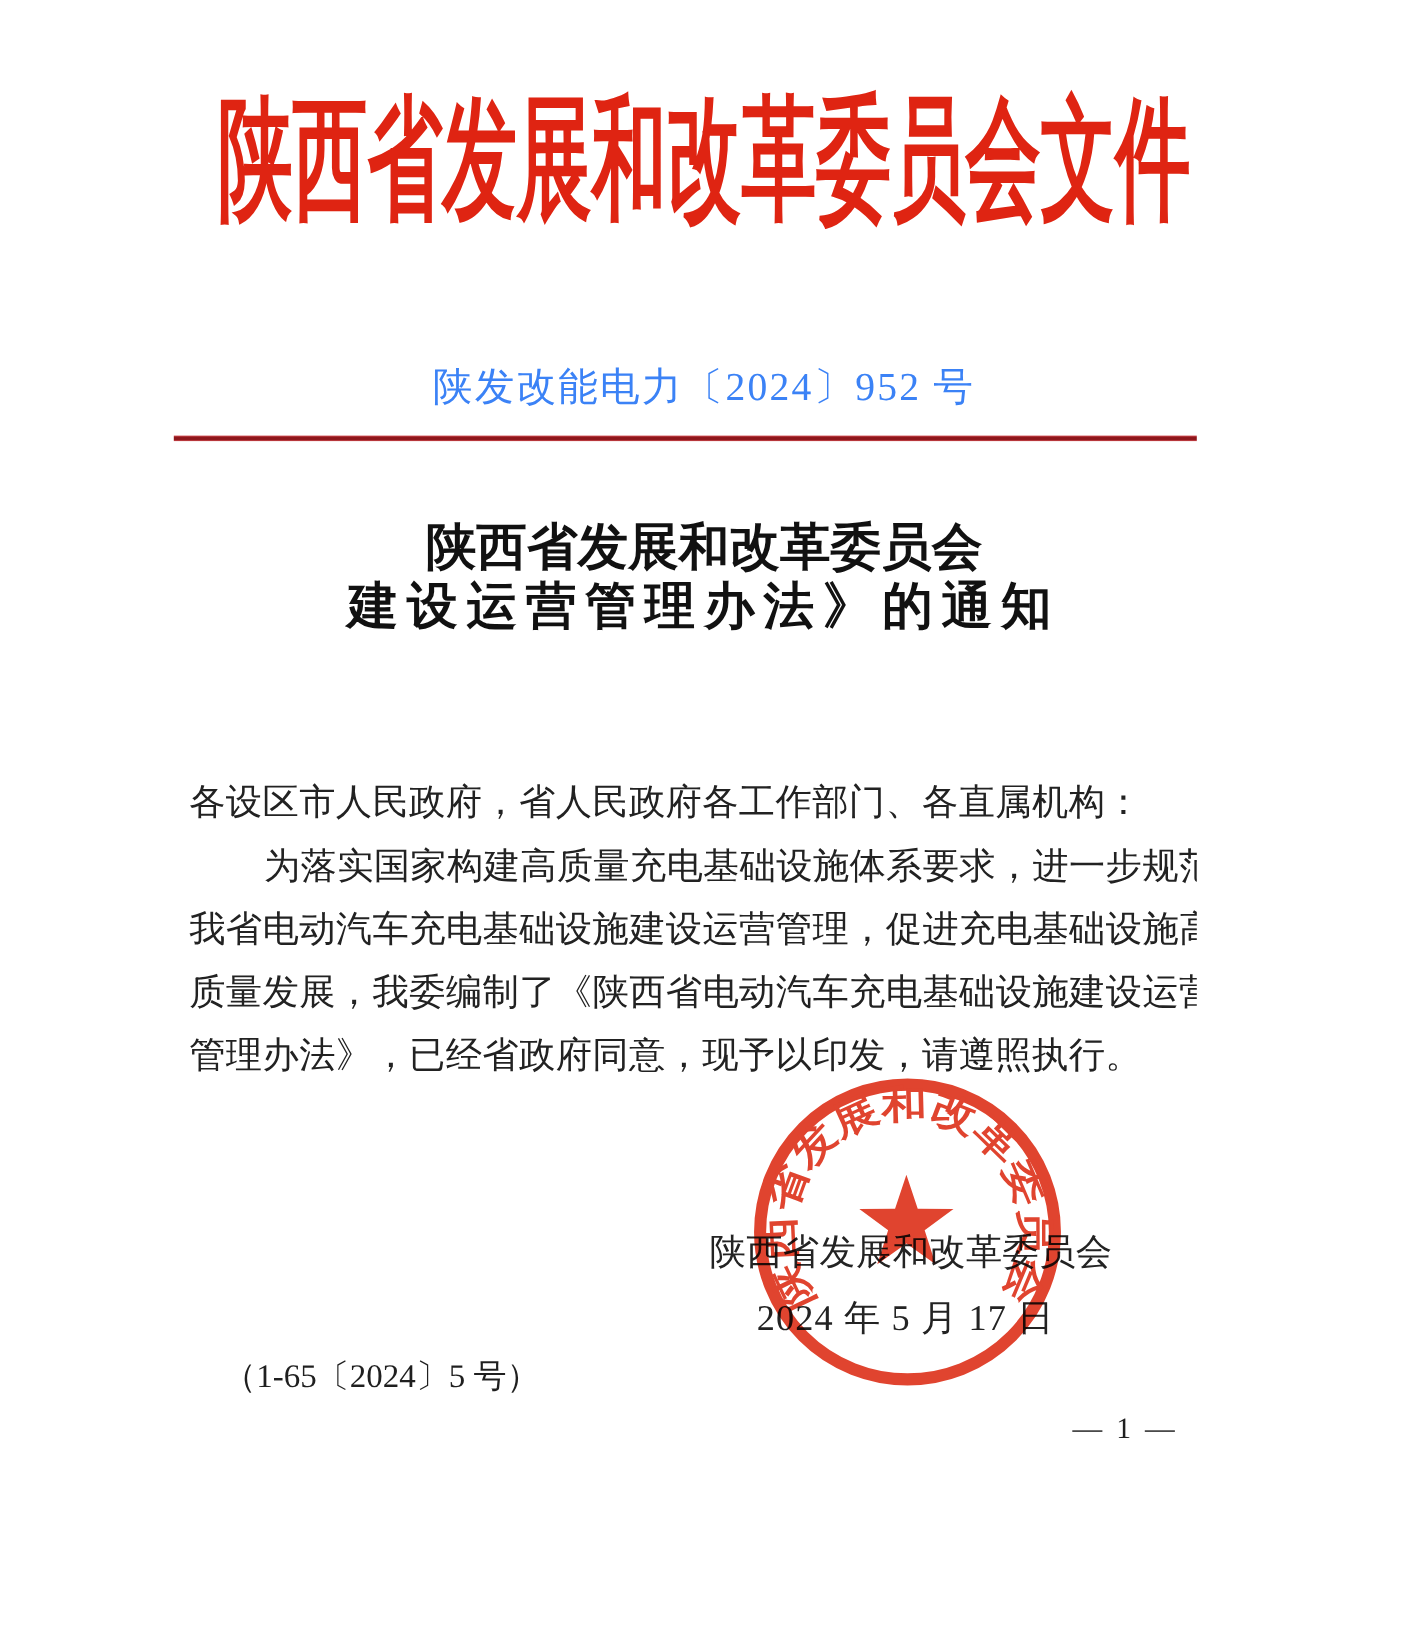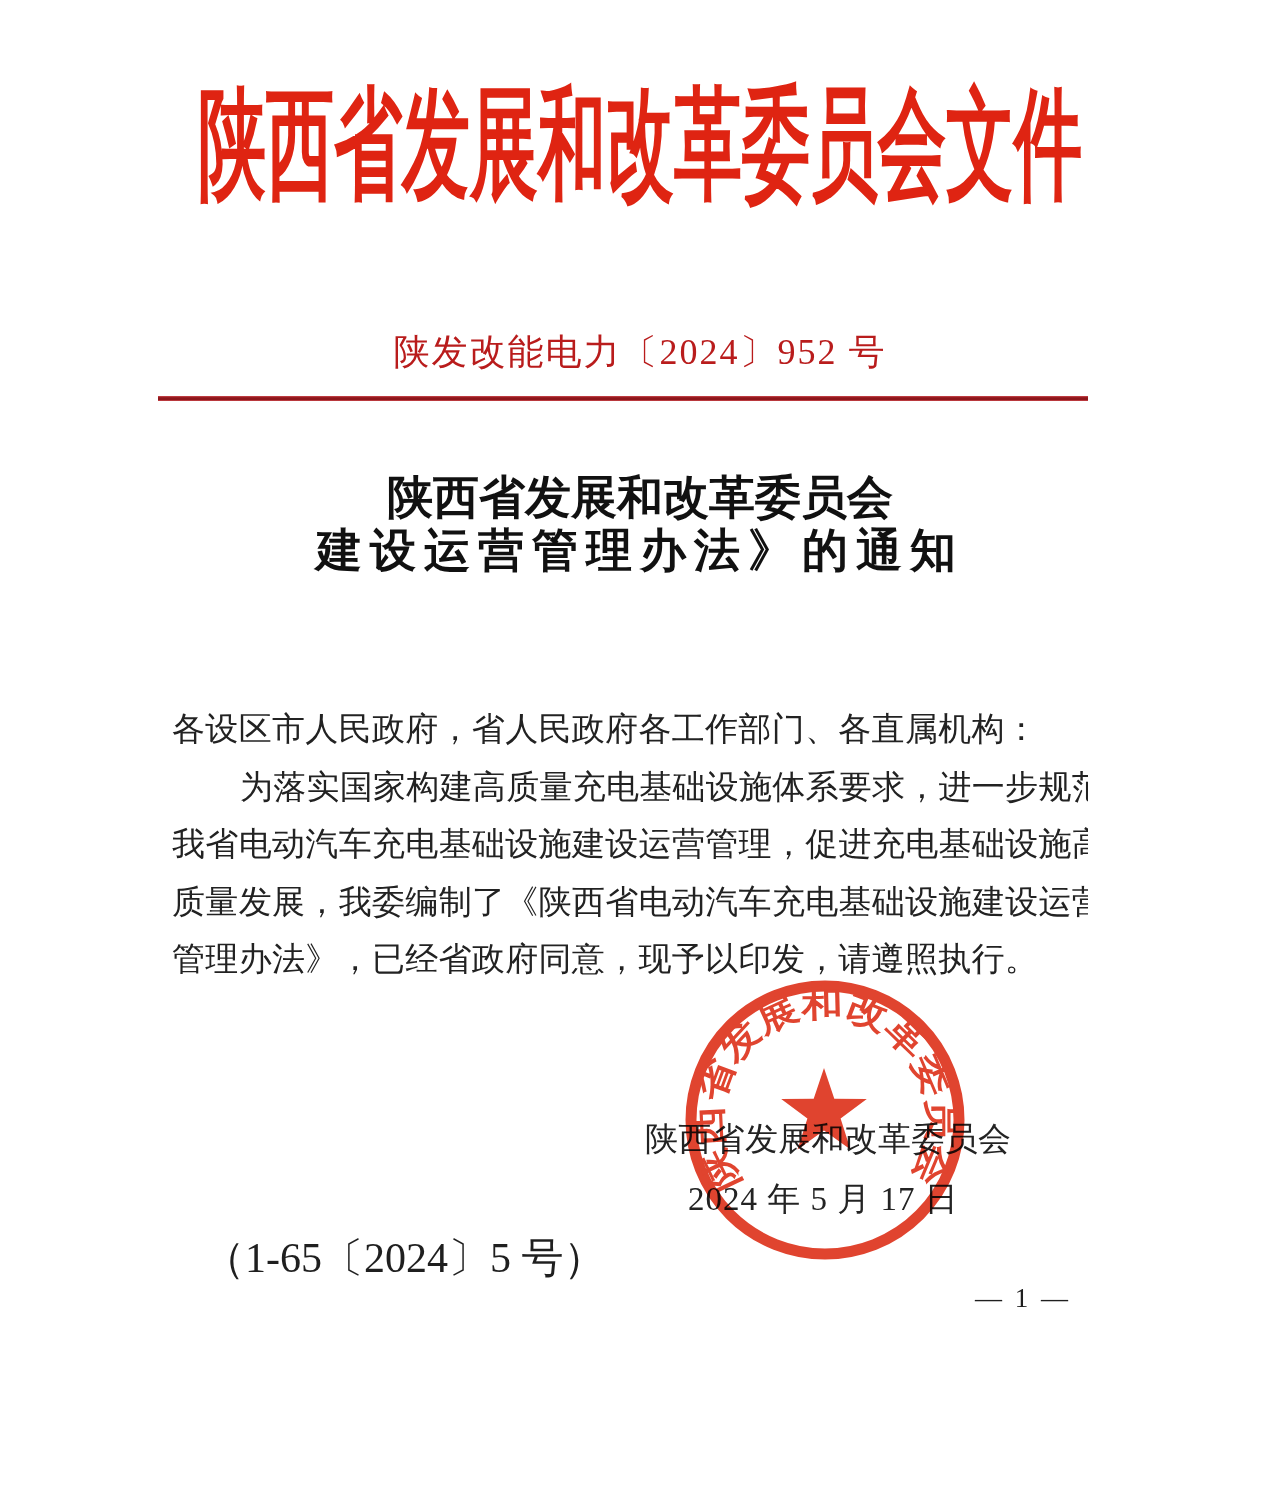--- a/index.html
+++ b/index.html
@@ -18,21 +18,21 @@
     font-size:68px;font-weight:bold;line-height:1;
     color:#df2412;
     transform:scaleY(1.79);
     transform-origin:top center;
     white-space:nowrap;
   }
   
   .doc-number{
     position:absolute;top:334px;left:0;width:1280px;
     text-align:center;
-    font-size:36px;color:#b91c1c;line-height:1;
+    font-size:36px;color:#3b82f6;line-height:1;
     letter-spacing:2px;
     white-space:nowrap;
   }
   
   .red-rule{
     position:absolute;top:396px;left:158px;width:992px;height:5px;
     background:linear-gradient(to bottom,#cf4a4f 0%,#8e161b 35%,#8e161b 70%,#cf4a4f 100%);
   }
   
   .title{
@@ -65,21 +65,21 @@
     display:flex;justify-content:space-between;
     font-size:33px;color:#232323;line-height:1.1;
   }
   .sign-date{
     position:absolute;top:1181px;left:688px;
     font-size:33px;color:#232323;letter-spacing:1px;line-height:1.1;
     white-space:nowrap;
   }
   .ref-number{
     position:absolute;top:1235px;left:203px;
-    font-size:42px;color:#1f1f1f;line-height:1.1;
+    font-size:30px;color:#1f1f1f;line-height:1.1;
     white-space:nowrap;
   }
   .page-number{
     position:absolute;top:1284px;left:975px;
     font-size:27px;color:#1f1f1f;letter-spacing:3px;line-height:1.1;
     white-space:nowrap;
   }
 </style>
 </head>
 <body>

